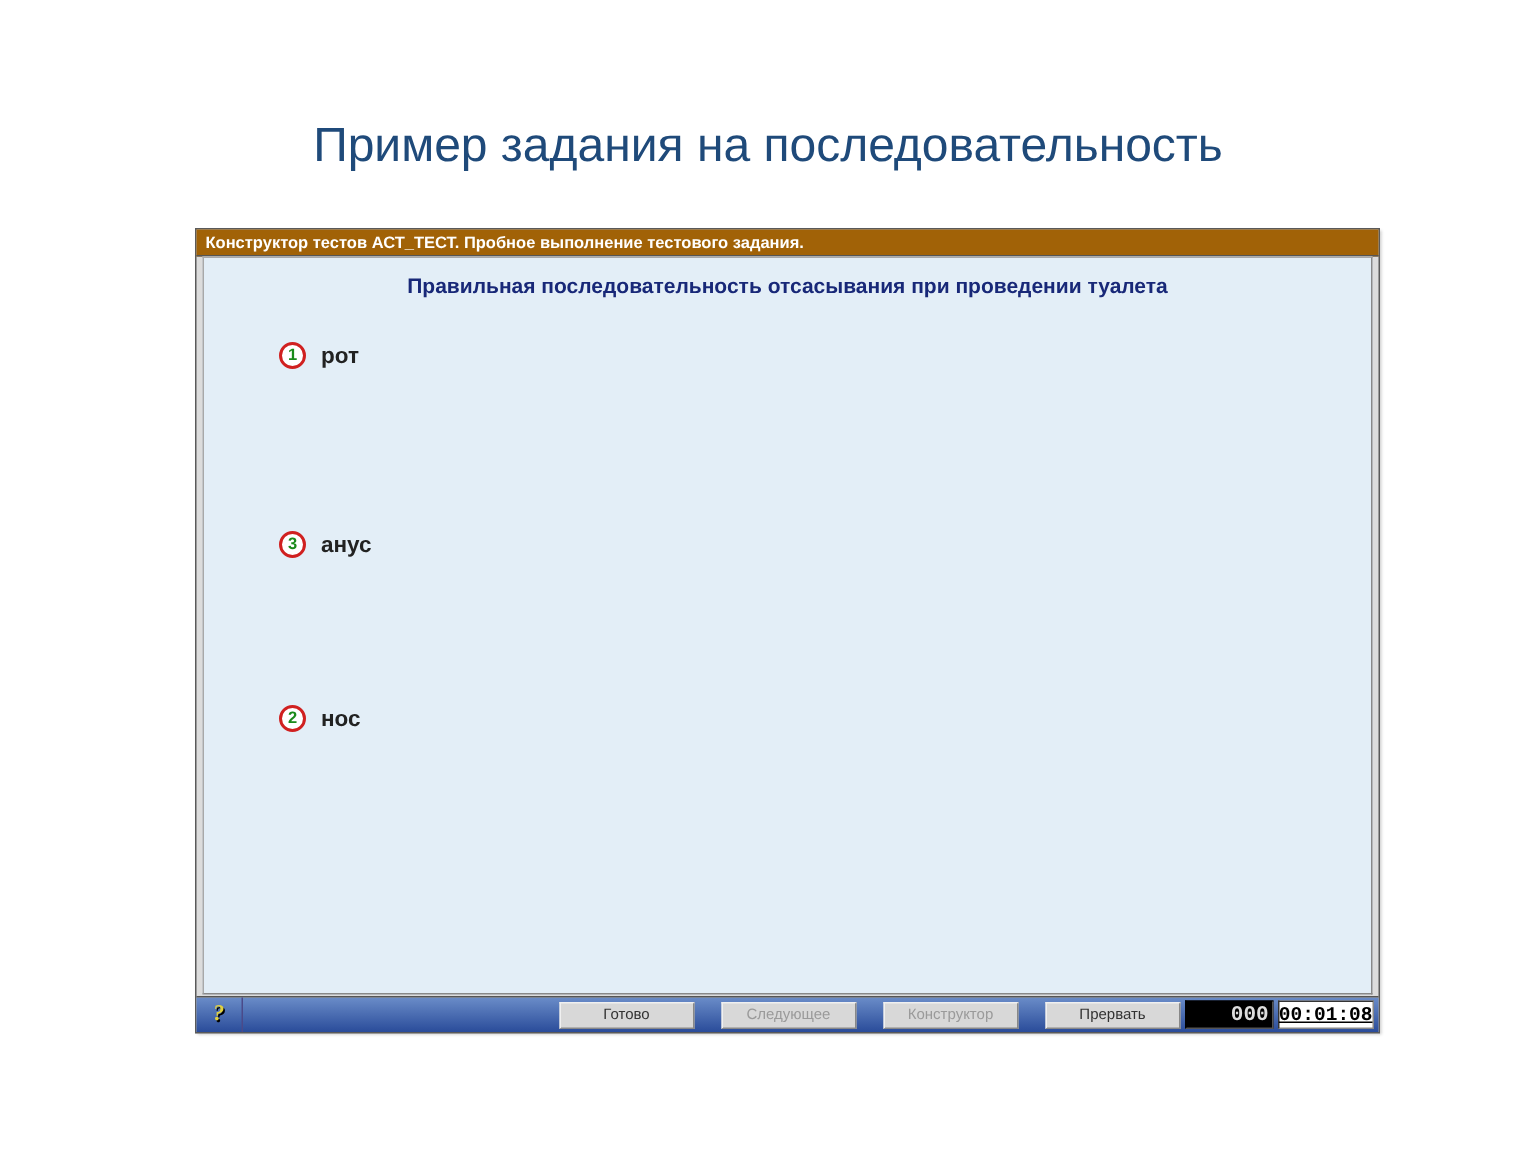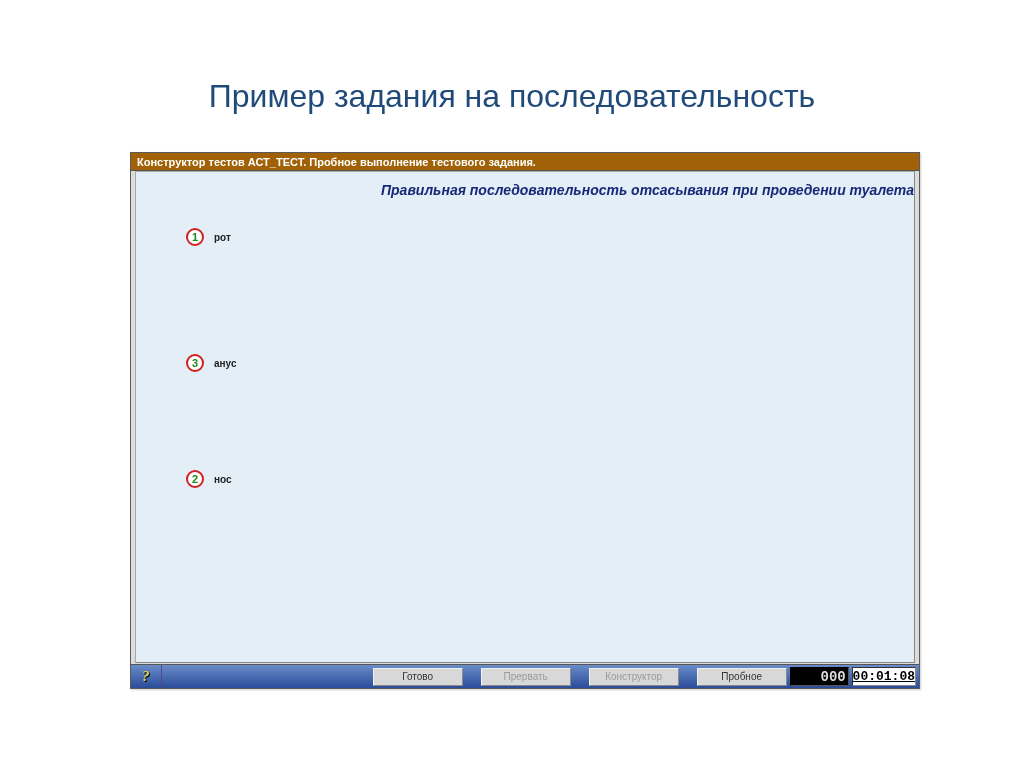--- a/index.html
+++ b/index.html
@@ -42,26 +42,25 @@
       top: 18px;
       left: 4px;
       right: 4px;
       bottom: 25px;
       background: #e3eef7;
       border: 1px solid #888;
       border-top: 1px solid #a8a8a8;
       border-left: 1px solid #a8a8a8;
     }
     .question-text {
-      text-align: right;
+      text-align: center;
       font-size: 14px;
       font-weight: bold;
       color: #182878;
       padding-top: 10px;
-      font-style: italic;
     }
     .answer-item {
       position: absolute;
       display: flex;
       align-items: center;
       gap: 10px;
       cursor: grab;
     }
     .answer-badge {
       width: 18px;
@@ -70,21 +69,21 @@
       background: #ffffff;
       border: 2.5px solid #d02020;
       display: flex;
       align-items: center;
       justify-content: center;
       font-size: 11px;
       font-weight: bold;
       color: #1a8a1a;
     }
     .answer-label {
-      font-size: 10px;
+      font-size: 15px;
       font-weight: bold;
       color: #222;
     }
     .statusbar {
       position: absolute;
       bottom: 0;
       left: 0;
       right: 0;
       height: 24px;
       background: linear-gradient(to bottom, #6a8cc8, #2a4c9a);
@@ -188,21 +187,21 @@
       <div class="answer-label">нос</div>
     </div>
   </div>
 
   <div class="statusbar">
     <div class="help-section">
       <span class="help-icon">?</span>
     </div>
     <div class="button-row">
       <button class="app-button">Готово</button>
-      <button class="app-button disabled">Прервать</button>
+      <button class="app-button disabled">Следующее</button>
       <button class="app-button disabled">Конструктор</button>
-      <button class="app-button">Пробное</button>
+      <button class="app-button">Прервать</button>
     </div>
     <div class="spacer"></div>
     <div class="counter-box">000</div>
     <div class="timer-box">00:01:08</div>
   </div>
 </div>
 
 </body></html>

